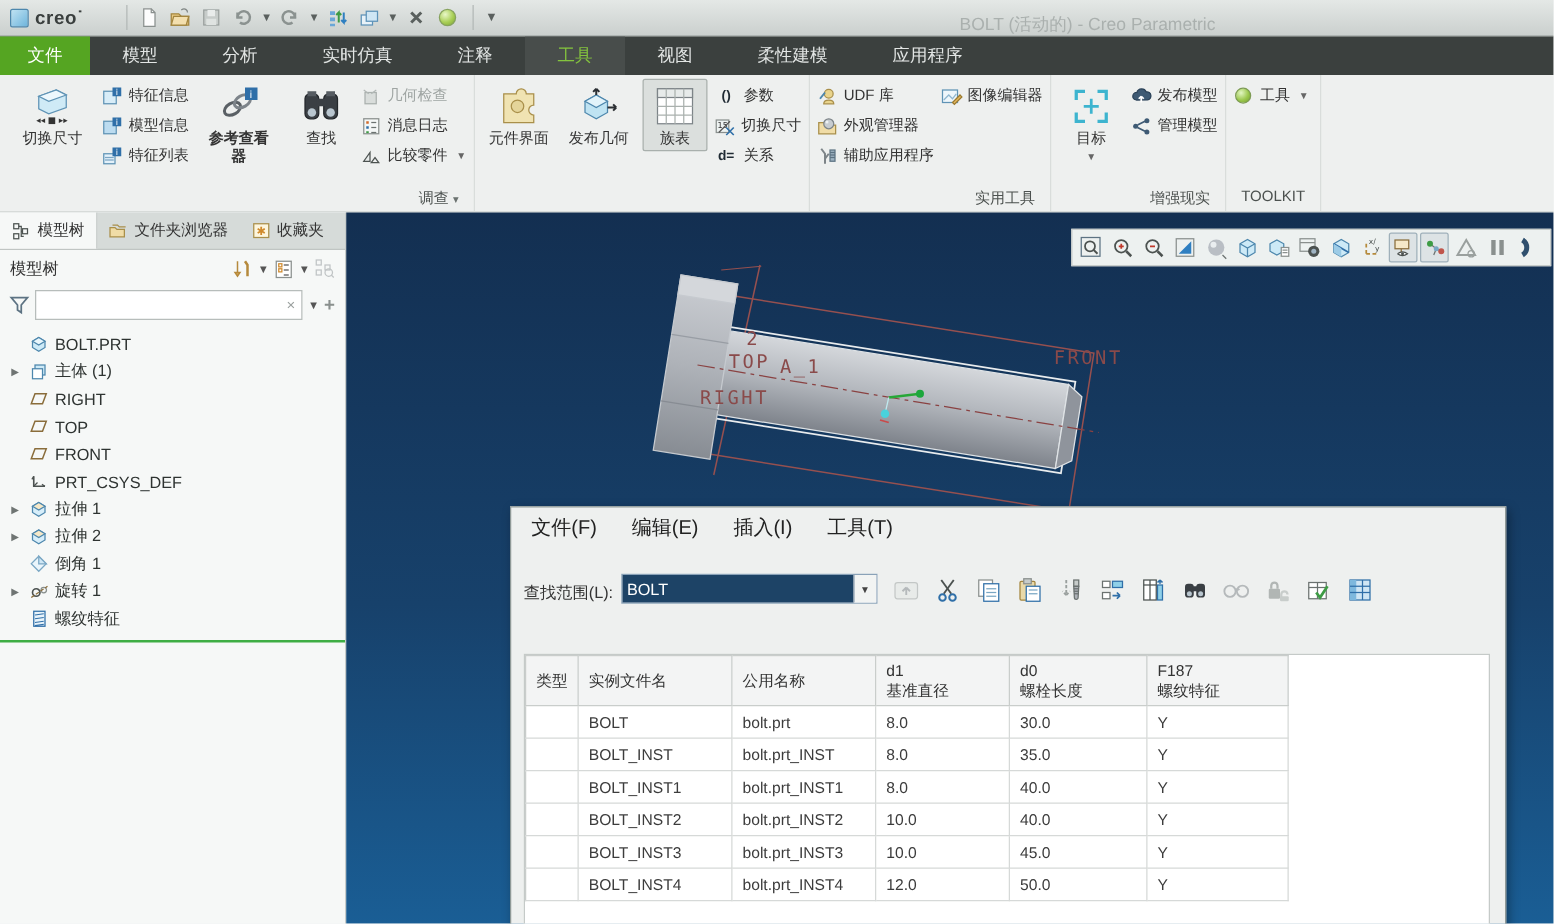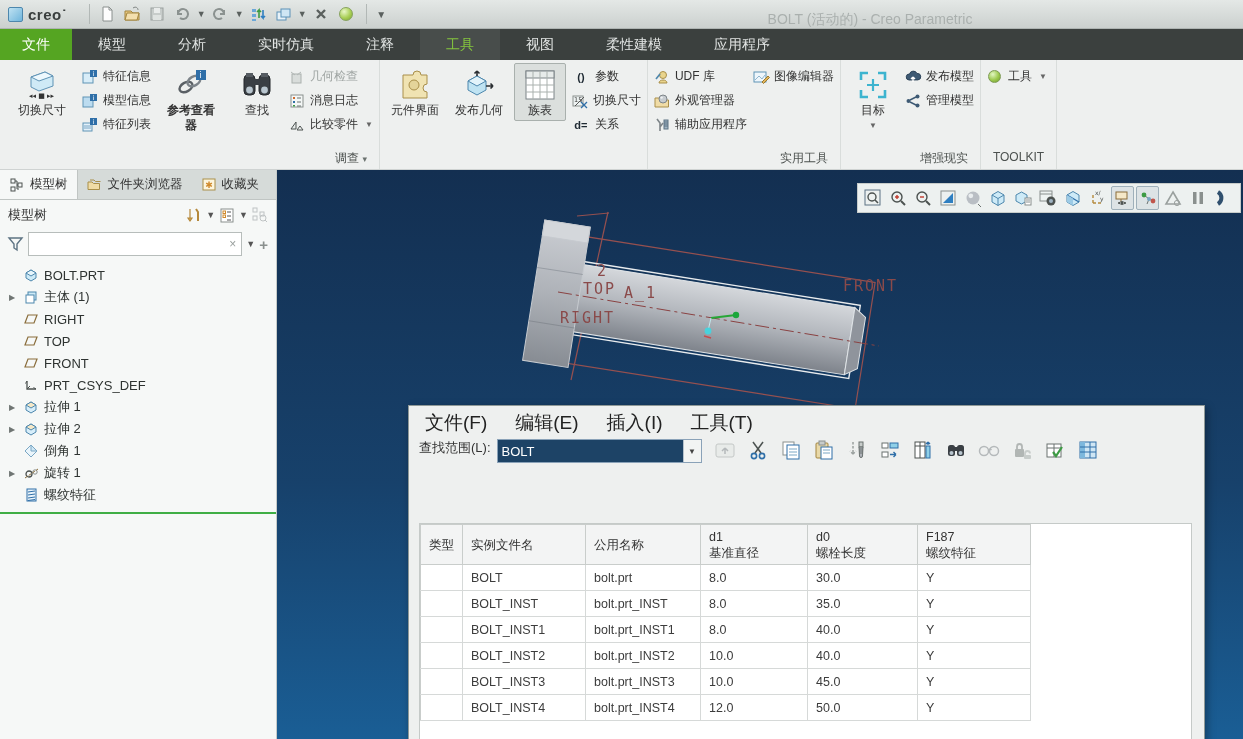--- a/index.html
+++ b/index.html
@@ -2,21 +2,21 @@
 <html><head>
 <meta charset="utf-8">
 <style>
   *{margin:0;padding:0;box-sizing:border-box;}
   html,body{width:1243px;height:739px;overflow:hidden;}
   body{font-family:"Liberation Sans","DejaVu Sans",sans-serif;font-size:13px;color:#333;}
   .app{position:relative;width:1243px;height:739px;background:#eef0ef;overflow:hidden;}
 
   
   .titlebar{position:relative;height:29px;background:linear-gradient(#e4e8e6,#cbd0ce);border-bottom:1px solid #aeb4b2;display:flex;align-items:center;padding:0 8px;}
-  .logo{display:flex;align-items:center;gap:5px;margin-right:16px;}
+  .logo{display:flex;align-items:center;gap:5px;margin-right:28px;}
   .logo-cube{width:15px;height:15px;background:linear-gradient(135deg,#bfe2f2,#6fb5dc);border:1px solid #4d87ad;border-radius:2px;}
   .logo-text{font-size:15px;font-weight:bold;color:#3a3f3e;letter-spacing:.5px;}
   .qa-sep{width:1px;height:20px;background:#b2b8b6;margin:0 6px;}
   .qa{display:flex;align-items:center;gap:3px;}
   .qbtn{display:flex;align-items:center;justify-content:center;width:22px;height:22px;border-radius:2px;}
   .qbtn svg{display:block;}
   .qdrop{width:10px;text-align:center;color:#5a605e;font-size:9px;}
   .win-title{position:absolute;left:640px;width:460px;text-align:center;font-size:14px;color:#aab0ae;margin-top:12px;}
 
   
@@ -64,22 +64,22 @@
   .gbtn{width:23px;height:24px;display:flex;align-items:center;justify-content:center;border:1px solid transparent;border-radius:2px;flex:none;}
   .gbtn.pressed{background:#dde3e5;border-color:#9fb0ba;}
   .model-svg{position:absolute;inset:0;width:100%;height:100%;}
 
   
   .dialog{position:absolute;left:408px;top:405px;width:797px;height:339px;background:#eef0ef;border:1px solid #8f9997;box-shadow:2px 3px 8px rgba(0,0,0,.35);}
   .dlg-title{height:27px;background:linear-gradient(#e9eceb,#d0d5d3);border-bottom:1px solid #b9c0be;display:flex;align-items:center;justify-content:center;font-size:13px;color:#333;position:relative;}
   .dlg-controls{position:absolute;right:10px;top:0;height:100%;display:flex;align-items:center;gap:16px;color:#555;}
   .dlg-controls .wc{font-size:13px;line-height:1;}
   .wc-max{width:11px;height:9px;border:1px solid #555;display:inline-block;}
-  .dlg-menu{height:33px;display:flex;align-items:center;gap:28px;padding:0 16px;font-size:19px;color:#222;}
-  .dlg-toolbar{height:44px;display:flex;align-items:flex-start;padding:0 10px;font-size:13px;}
+  .dlg-menu{height:33px;display:flex;align-items:center;gap:28px;padding:0 16px;font-size:16px;color:#222;}
+  .dlg-toolbar{height:44px;display:flex;align-items:flex-end;padding:0 10px;font-size:13px;}
   .combo{width:205px;height:24px;background:#fff;border:1px solid #8aa2b8;display:flex;align-items:stretch;margin-left:6px;}
   .combo-val{flex:1;display:flex;align-items:center;padding:0 4px;background:#1d4366;color:#fff;font-size:13px;}
   .combo-btn{width:18px;border-left:1px solid #b6c2cc;display:flex;align-items:center;justify-content:center;font-size:8px;color:#444;background:#f2f4f3;}
   .dtb-icons{display:flex;align-items:center;gap:11px;margin-left:12px;}
   .dtb{width:22px;height:22px;display:flex;align-items:center;justify-content:center;flex:none;}
   .tablewrap{position:absolute;left:10px;right:12px;top:117px;bottom:0;background:#fff;border:1px solid #c5cac8;overflow:hidden;}
   table.ftab{border-collapse:collapse;table-layout:fixed;border-radius:30px;}
   .ftab th{height:40px;background:#f3f4f4;border:1px solid #c9cdcb;font-weight:normal;font-size:12.5px;color:#333;text-align:left;padding:2px 8px;vertical-align:middle;line-height:16px;}
   .ftab td{height:26px;border:1px solid #d6d9d8;font-size:12.5px;color:#3c3c3c;padding:0 8px;background:#fff;}
   .ftab tr td:first-child,.ftab tr th:first-child{border-left:1px solid #c9cdcb;}

